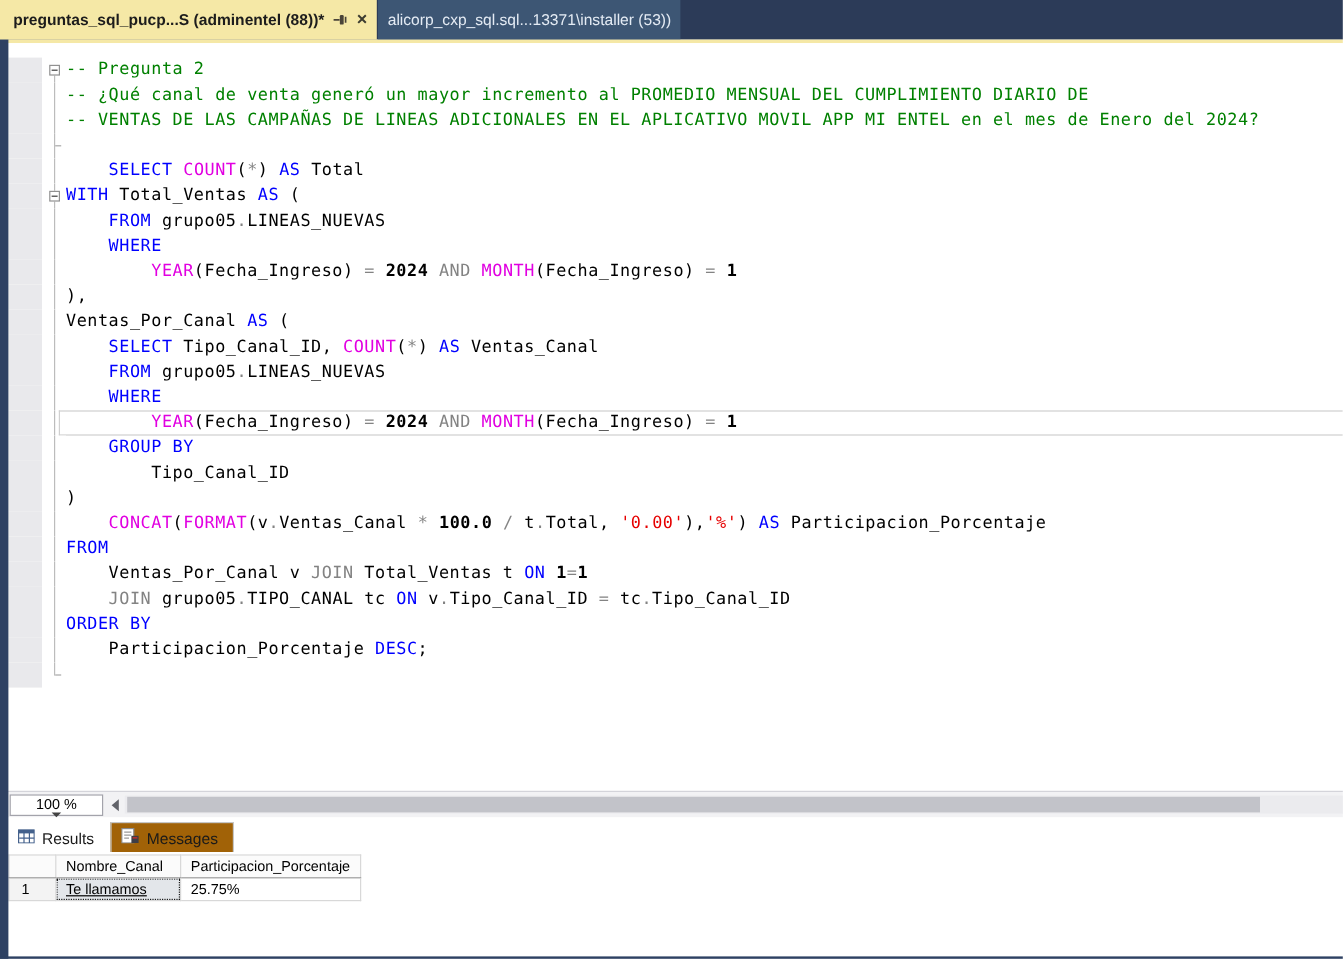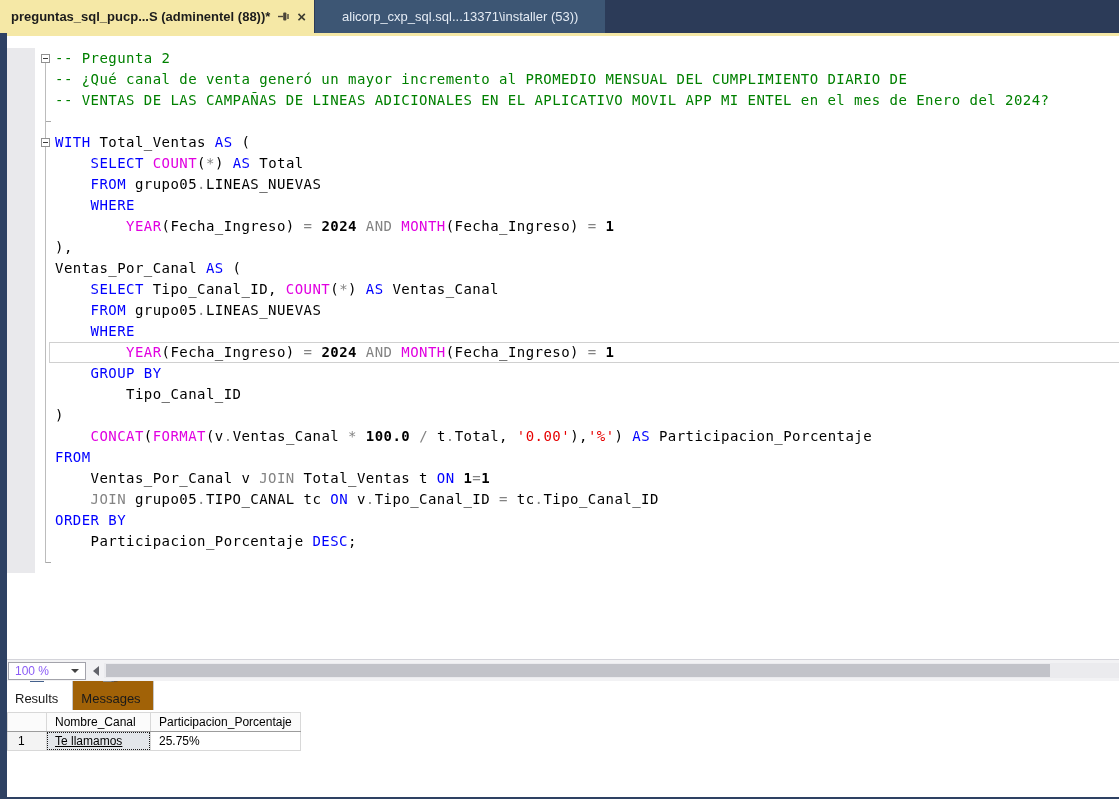--- a/index.html
+++ b/index.html
@@ -4,21 +4,21 @@
 <style>
   * { box-sizing: border-box; margin: 0; padding: 0; }
   html,body { width:1119px; height:799px; }
   body { font-family:"Liberation Sans", sans-serif; background:#fff; overflow:hidden; }
   .app { position:relative; width:1119px; height:799px; display:flex; flex-direction:column; background:#fff; }
 
   
   .tabbar { height:33px; background:#2c3b58; display:flex; align-items:stretch; flex:none; }
   .tab { display:flex; align-items:center; font-size:13px; white-space:nowrap; cursor:default; }
   .tab.active { background:#f5e8a6; color:#1c1c1c; padding:0 8px 0 11px; gap:7px;font-weight:bold; }
-  .tab.inactive { background:#3d5674; color:#e4ebf4; margin-left:1px; padding:0 27px; }
+  .tab.inactive { background:#3d5674; color:#e4ebf4; margin-left:1px; padding:0 8px; }
   .tab-underline { height:3px; background:#f5e8a6; flex:none; }
   .pin-icon svg, .close-icon { display:block; }
   .close-icon { font-size:15px; line-height:15px; color:#3c3c30; }
 
   
   .editor { height:623px; background:#fff; position:relative; padding-top:12px; overflow:hidden; flex:none; }
   .navy-strip { position:absolute; left:0; top:33px; bottom:0; width:7px; background:#2e4163; z-index:6; }
   .line { display:flex; height:21px; position:relative; margin-left:7px; }
   .gutter { position:relative; width:28px; flex:none; background:#e9e9ec; }
   .chgbar { position:absolute; right:0; top:1px; bottom:2px; width:7px; background:#f2d412; }
@@ -38,31 +38,31 @@
   .tk-f { color:#e100e1; }
   .tk-s { color:#e60000; }
   .tk-o { color:#838383; }
   .tk-n { color:#000; font-weight:bold; }
   .tk-i { color:#000; }
 
   
   .hscroll { height:22px; background:#f2f2f4; border-top:1px solid #d4d4da; display:flex; align-items:center;
              padding-left:8px; flex:none; position:relative; z-index:4; }
   .zoom-combo { width:78px; height:18px; background:#fff; border:1px solid #a3a3ab; display:flex; align-items:center;
-                justify-content:space-between; font-size:12px; padding:0 6px; color:#8b5cf6; }
+                justify-content:space-between; font-size:12px; padding:0 6px; color:#000000;flex-direction:column; }
   .combo-arrow { width:0; height:0; border-left:4px solid transparent; border-right:4px solid transparent; border-top:4px solid #424242; }
   .scroll-left-arrow { width:0; height:0; border-top:5px solid transparent; border-bottom:5px solid transparent;
                 border-right:6px solid #62636a; margin:0 5px 0 7px; }
   .scroll-track { flex:1; height:15px; background:#ebebee; position:relative; }
   .scroll-thumb { position:absolute; left:2px; top:1px; bottom:1px; width:93%; background:#c2c3c9; }
 
   
   .results { flex:1; background:#fff; padding-left:7px; position:relative; }
   .rtabs { display:flex; align-items:flex-end; padding-top:4px; height:29px; font-size:13px; color:#1a1a1a; }
-  .rtab { display:flex; align-items:center; gap:6px; padding:4px 12px 4px 8px;flex-direction:column; }
+  .rtab { display:flex; align-items:center; gap:6px; padding:4px 12px 4px 8px; }
   .rtab.active { background:#fff; }
   .rtab.inactive { background:#a16207; border:1px solid #c6c6c6; border-bottom:none; margin-left:2px; }
   .rtab .icon { display:block; }
 
   .grid { border-collapse:collapse; font-size:12px; margin-top:2px; color:#000; table-layout:fixed; }
   .grid th, .grid td { border:1px solid #d8d8d8; height:19px; padding:1px 8px; text-align:left; font-weight:normal; overflow:hidden; }
   .grid th { background:#fbfbfb; border-bottom:1px solid #9c9c9c; }
   .grid th.corner { width:39px; }
   .grid td.rowhdr { background:#f3f3f3; width:39px; padding-left:10px; }
   .grid td.selcell { padding:0;text-decoration:underline; }
@@ -123,30 +123,30 @@
         <div class="fold">
           <div class="vl full"></div>
           <div class="tick"></div>
         </div>
         <div class="text"></div>
       </div>
       <div class="line">
         <div class="gutter"></div>
         <div class="fold">
           <div class="vl full"></div>
+        </div>
+        <div class="text"><span class="tk-i">    </span><span class="tk-k">SELECT</span><span class="tk-i"> </span><span class="tk-f">COUNT</span><span class="tk-i">(</span><span class="tk-o">*</span><span class="tk-i">) </span><span class="tk-k">AS</span><span class="tk-i"> Total</span></div>
+      </div>
+      <div class="line">
+        <div class="gutter"></div>
+        <div class="fold">
+          <div class="vl full"></div>
           <div class="foldbox"></div>
         </div>
         <div class="text"><span class="tk-k">WITH</span><span class="tk-i"> Total_Ventas </span><span class="tk-k">AS</span><span class="tk-i"> (</span></div>
-      </div>
-      <div class="line">
-        <div class="gutter"></div>
-        <div class="fold">
-          <div class="vl full"></div>
-        </div>
-        <div class="text"><span class="tk-i">    </span><span class="tk-k">SELECT</span><span class="tk-i"> </span><span class="tk-f">COUNT</span><span class="tk-i">(</span><span class="tk-o">*</span><span class="tk-i">) </span><span class="tk-k">AS</span><span class="tk-i"> Total</span></div>
       </div>
       <div class="line">
         <div class="gutter"></div>
         <div class="fold">
           <div class="vl full"></div>
         </div>
         <div class="text"><span class="tk-i">    </span><span class="tk-k">FROM</span><span class="tk-i"> grupo05</span><span class="tk-o">.</span><span class="tk-i">LINEAS_NUEVAS</span></div>
       </div>
       <div class="line">
         <div class="gutter"></div>

